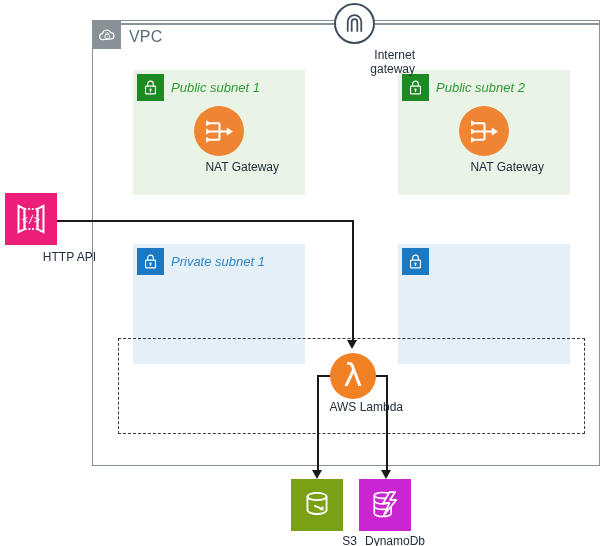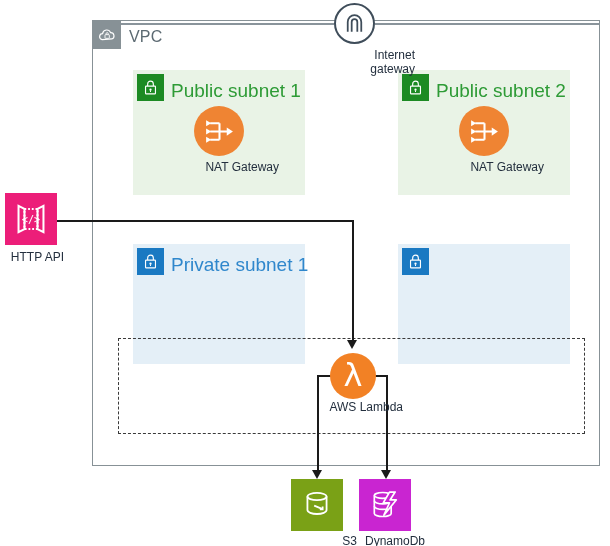--- a/index.html
+++ b/index.html
@@ -59,22 +59,23 @@
     width: 27px;
     height: 27px;
     display: flex;
     align-items: center;
     justify-content: center;
   }
   .icon-green { background: #1c8a23; }
   .icon-blue  { background: #1a79c2; }
 
   .subnet-label {
-    font-size: 19px;
+    font-size: 13px;
     white-space: nowrap;
+    font-style: italic;
   }
   .label-green { color: #2e9b36; }
   .label-blue  { color: #2f87cc; }
 
   
   #dashed-box {
     left: 118px;
     top: 338px;
     width: 467px;
     height: 96px;
@@ -257,21 +258,21 @@
   <div class="node-label" style="left:295px; top:62px; width:120px;">gateway</div>
 
   <div class="abs sq-node node-httpapi" style="left:5px; top:193px;">
     <svg width="38" height="38" viewBox="0 0 32 32" fill="none" stroke="#ffffff" stroke-width="1.7">
       <path d="M10.5 7.5 5.5 5v22l5-2.5z"></path>
       <path d="M21.5 7.5 26.5 5v22l-5-2.5z"></path>
       <path d="M10.5 7.5h11v17h-11z" stroke-dasharray="1.5 1.6"></path>
       <text x="16" y="19.5" font-size="8.6" fill="#ffffff" stroke="none" text-anchor="middle" font-family="DejaVu Sans Mono, monospace">&lt;/&gt;</text>
     </svg>
   </div>
-  <div class="node-label" style="left:0px; top:250px; width:64px;">HTTP API</div>
+  <div class="node-label" style="left:0px; top:250px; width:64px;padding-left:32px;">HTTP API</div>
 
   <div class="abs line-h" style="left:57px; top:220px; width:296px;"></div>
   <div class="abs line-v" style="left:352px; top:220px; height:122px;"></div>
   <div class="abs arrow-down" style="left:347px; top:340px;"></div>
 
   <div class="abs circle-node lambda-circle" style="left:330px; top:353px;">
     <span class="lambda-glyph">λ</span>
   </div>
   <div class="node-label" style="left:303px; top:400px; width:100px; z-index:7;">AWS Lambda</div>
 

